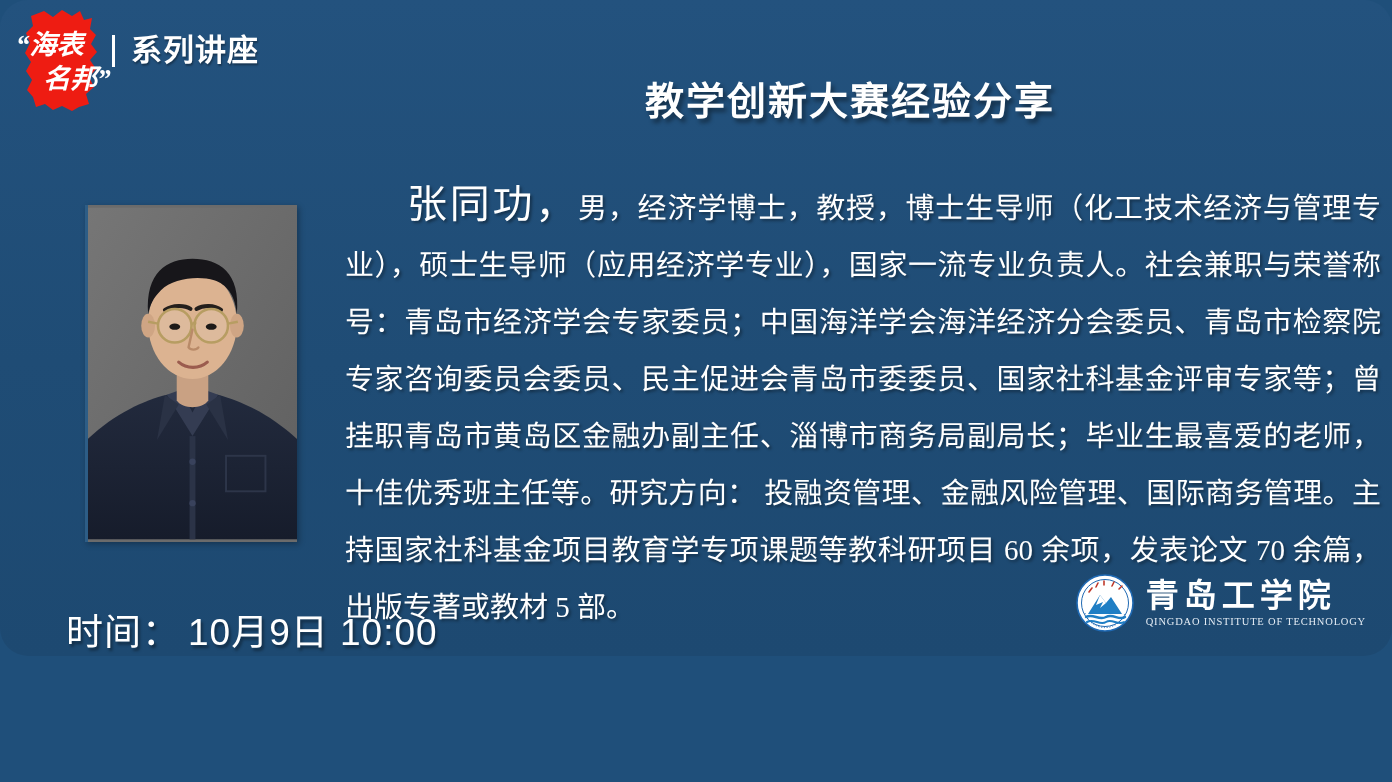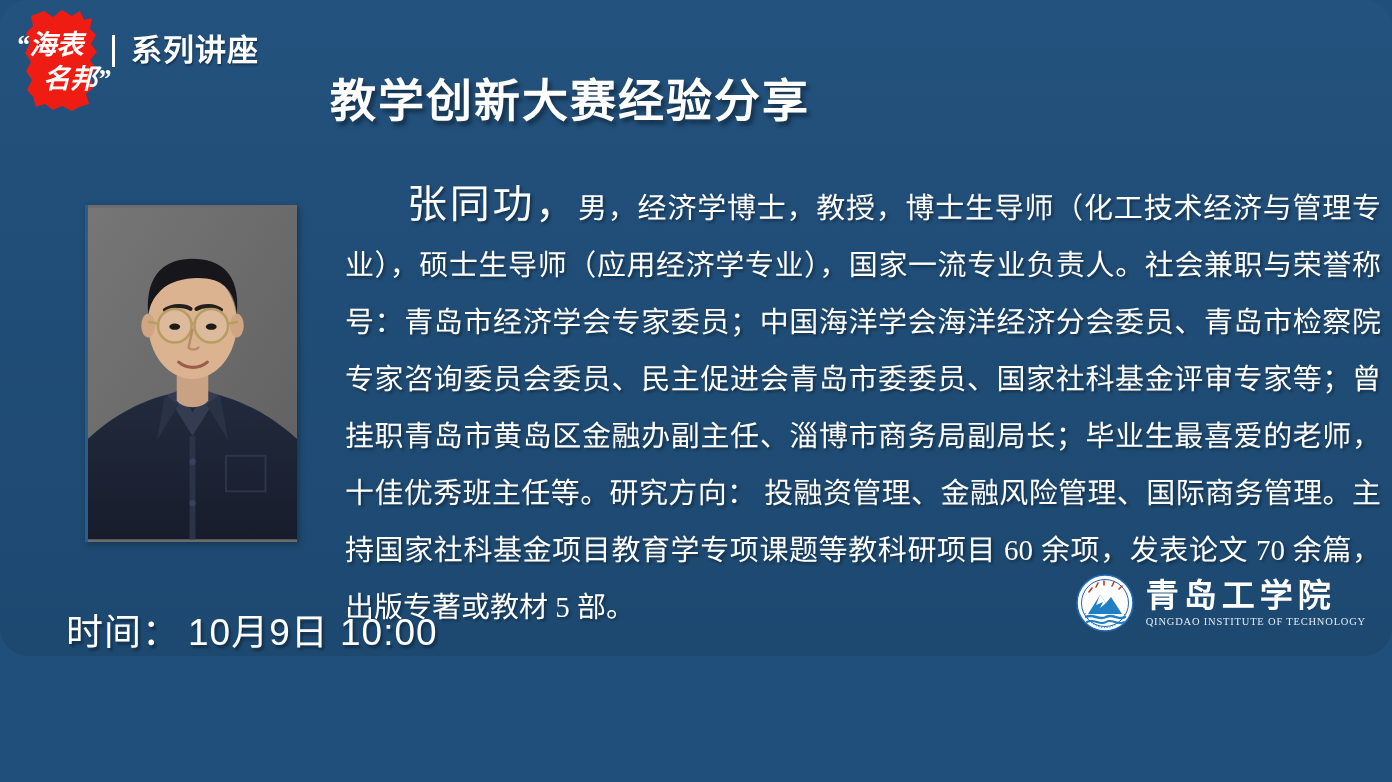--- a/index.html
+++ b/index.html
@@ -82,24 +82,25 @@
     white-space: nowrap;
     text-shadow: 1px 2px 2px rgba(0,0,0,0.35);
   }
 
   
   .title {
     position: absolute;
     left: 330px;
     top: 66px;
     width: 1040px;
+    text-align: center;
     color: #ffffff;
     font-family: "Liberation Serif", "DejaVu Serif", serif;
     font-weight: bold;
-    font-size: 46px;
+    font-size: 39px;
     line-height: 72px;
     letter-spacing: 2px;
     white-space: nowrap;
     text-shadow: 3px 4px 4px rgba(0,0,0,0.42);
   }
 
   
   .portrait-frame {
     position: absolute;
     left: 85px;

